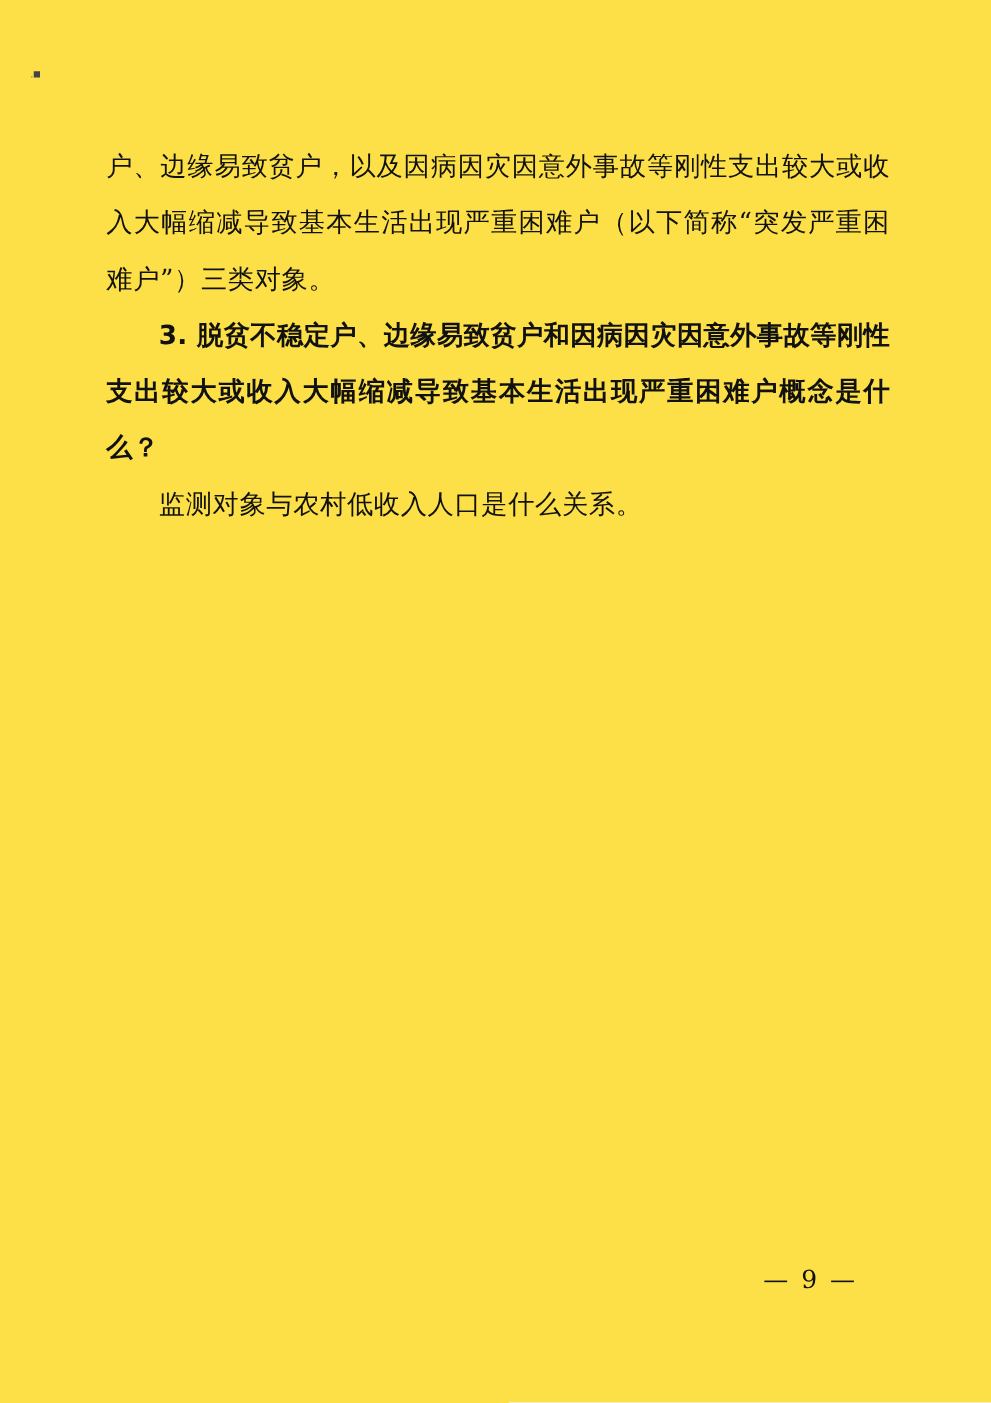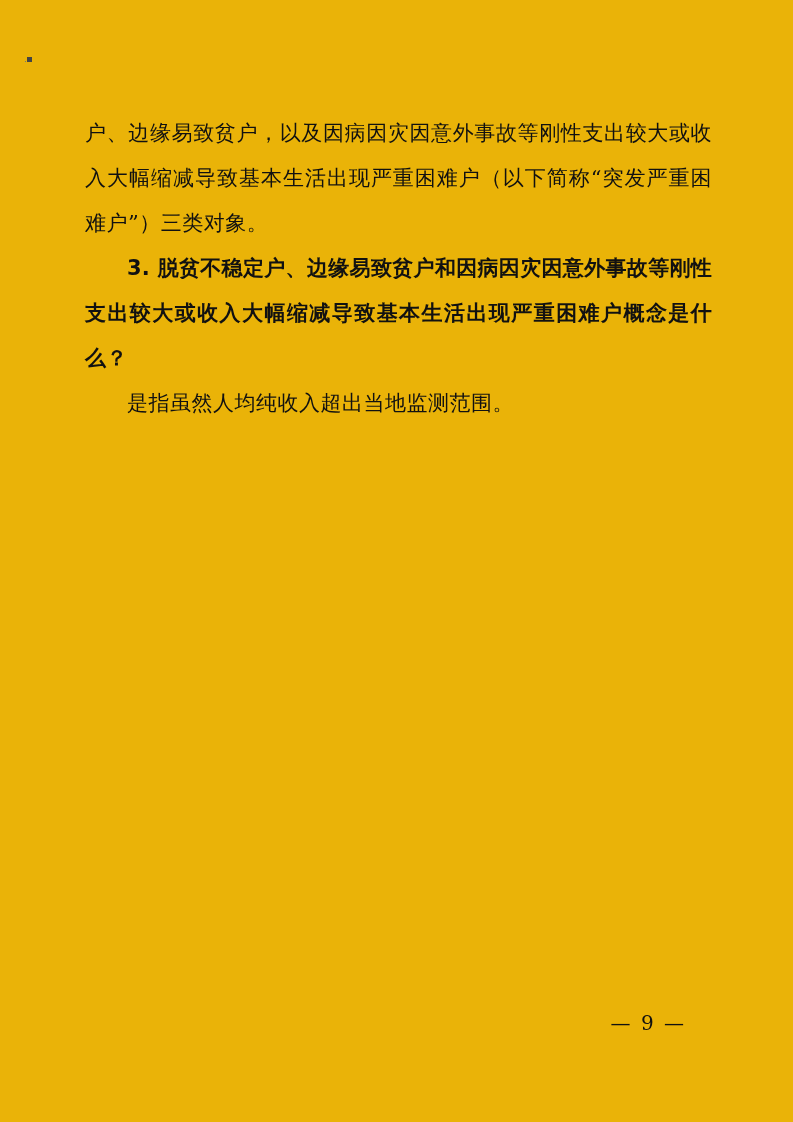--- a/index.html
+++ b/index.html
@@ -4,21 +4,21 @@
 <style>
   html, body {
     margin: 0;
     padding: 0;
     background: #ffffff;
   }
   .page {
     position: relative;
     width: 793px;
     height: 1122px;
-    background: #eab308;
+    background: #fde047;
     overflow: hidden;
     color: #111111;
   }
   .scan-speck {
     position: absolute;
     left: 27px;
     top: 57px;
     width: 5px;
     height: 5px;
     background: #444;
@@ -59,16 +59,16 @@
   }
 </style>
 </head>
 <body>
 
 <div class="page">
   <div class="scan-speck"></div>
   <div class="content">
       <p class="body">户、边缘易致贫户，以及因病因灾因意外事故等刚性支出较大或收入大幅缩减导致基本生活出现严重困难户（以下简称“突发严重困难户”）三类对象。</p>
       <p class="question indent">3. 脱贫不稳定户、边缘易致贫户和因病因灾因意外事故等刚性支出较大或收入大幅缩减导致基本生活出现严重困难户概念是什么？</p>
-      <p class="body indent">是指虽然人均纯收入超出当地监测范围。</p>
+      <p class="body indent">监测对象与农村低收入人口是什么关系。</p>
     </div>
   <div class="page-number">— 9 —</div>
 </div>
 
 </body></html>

